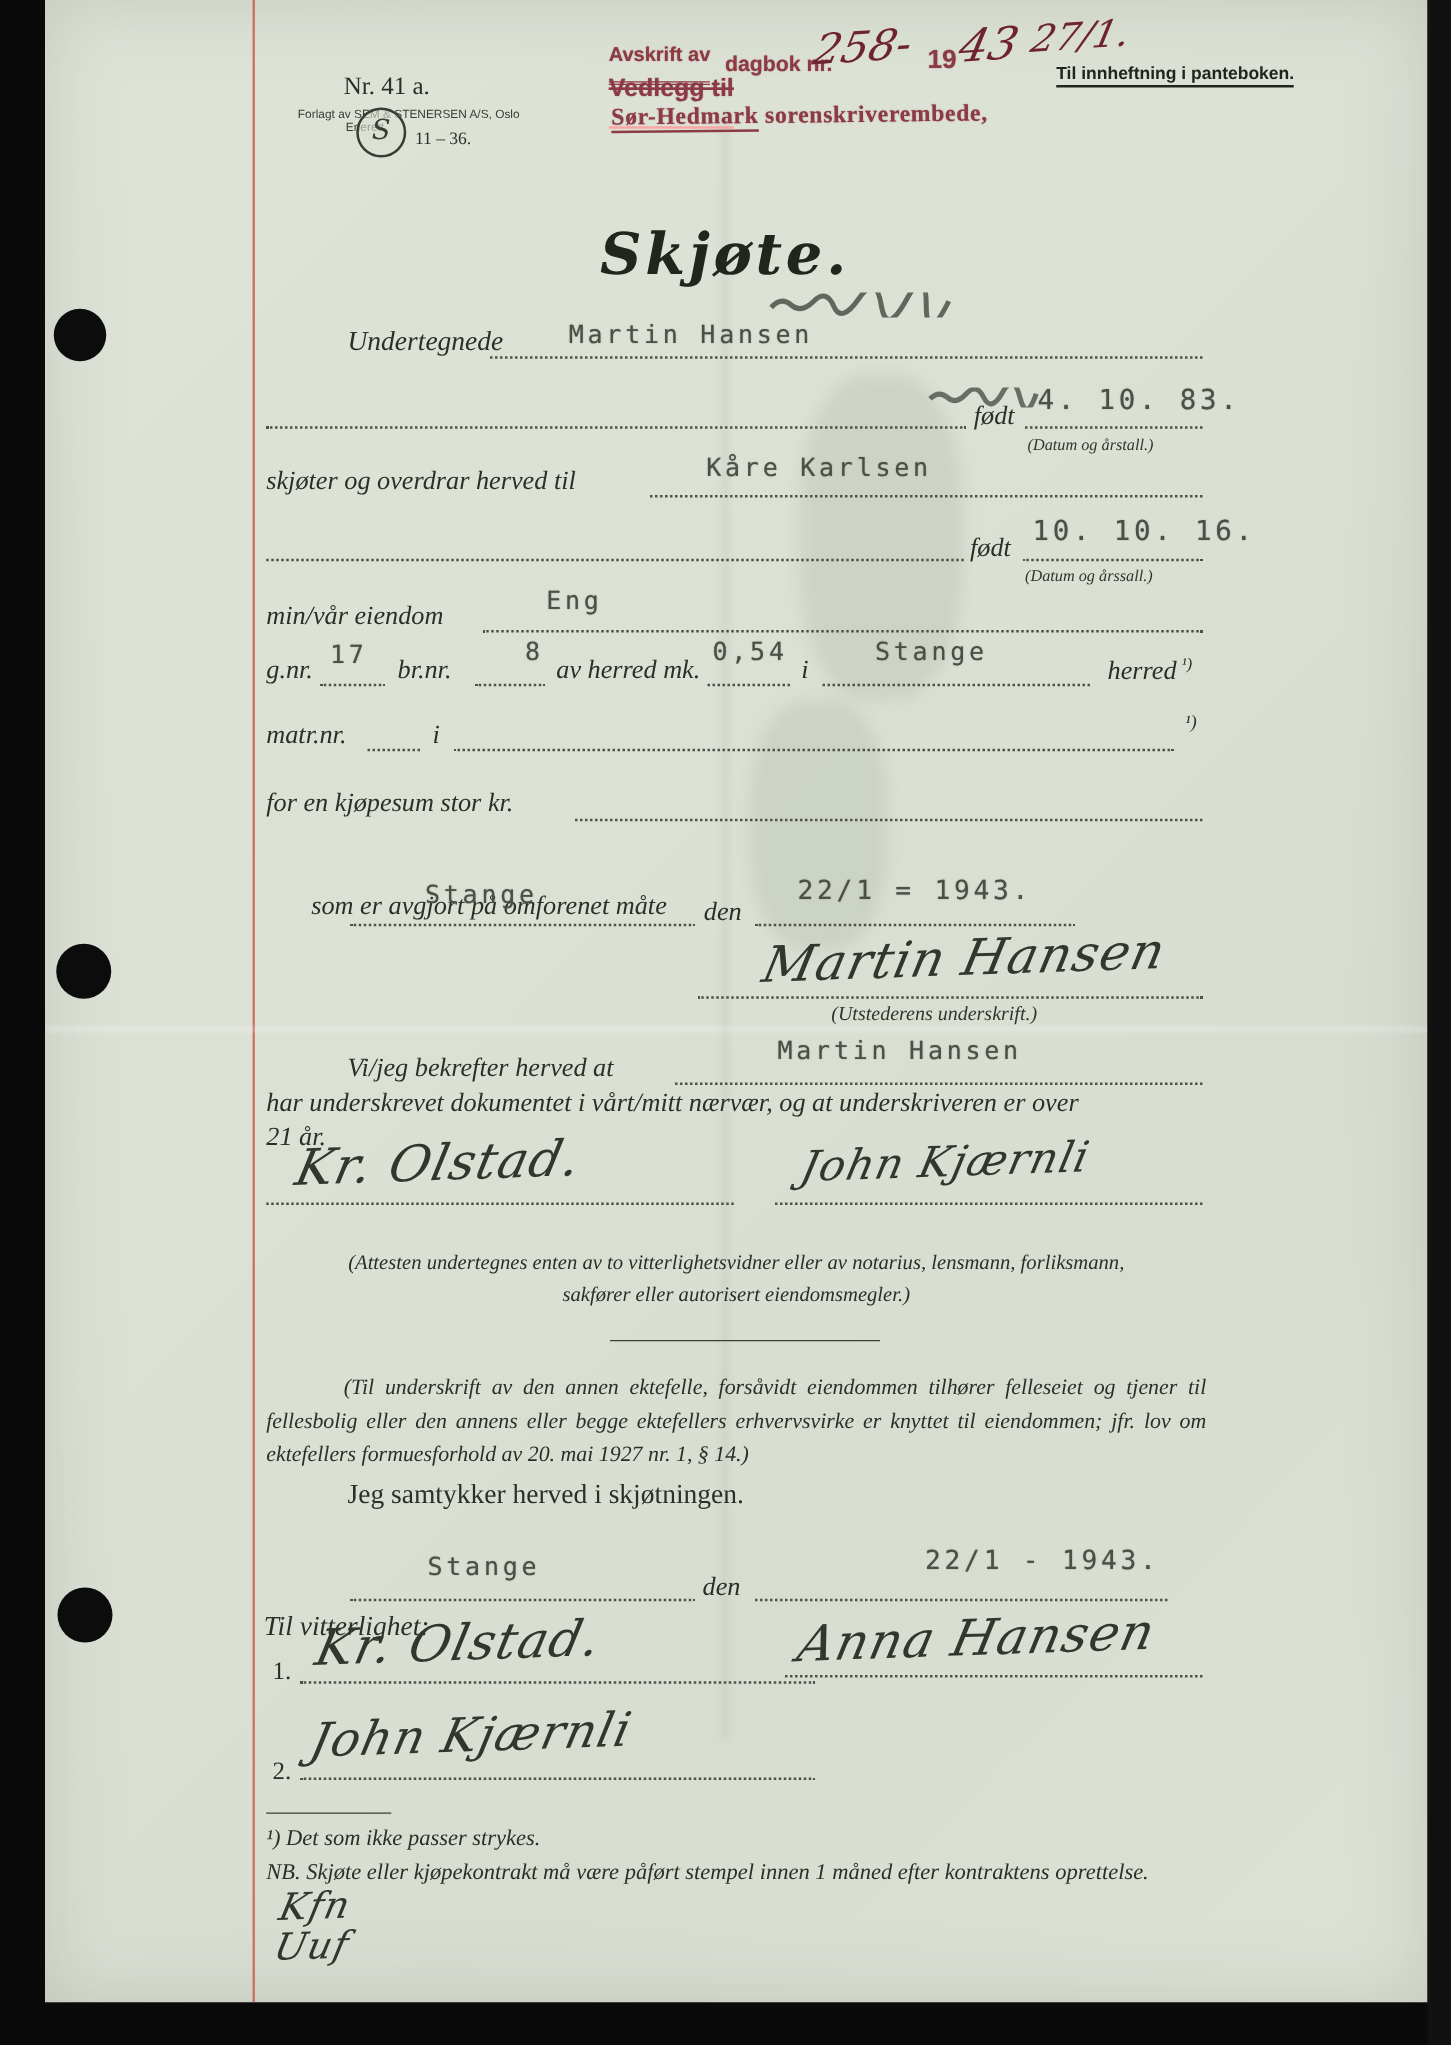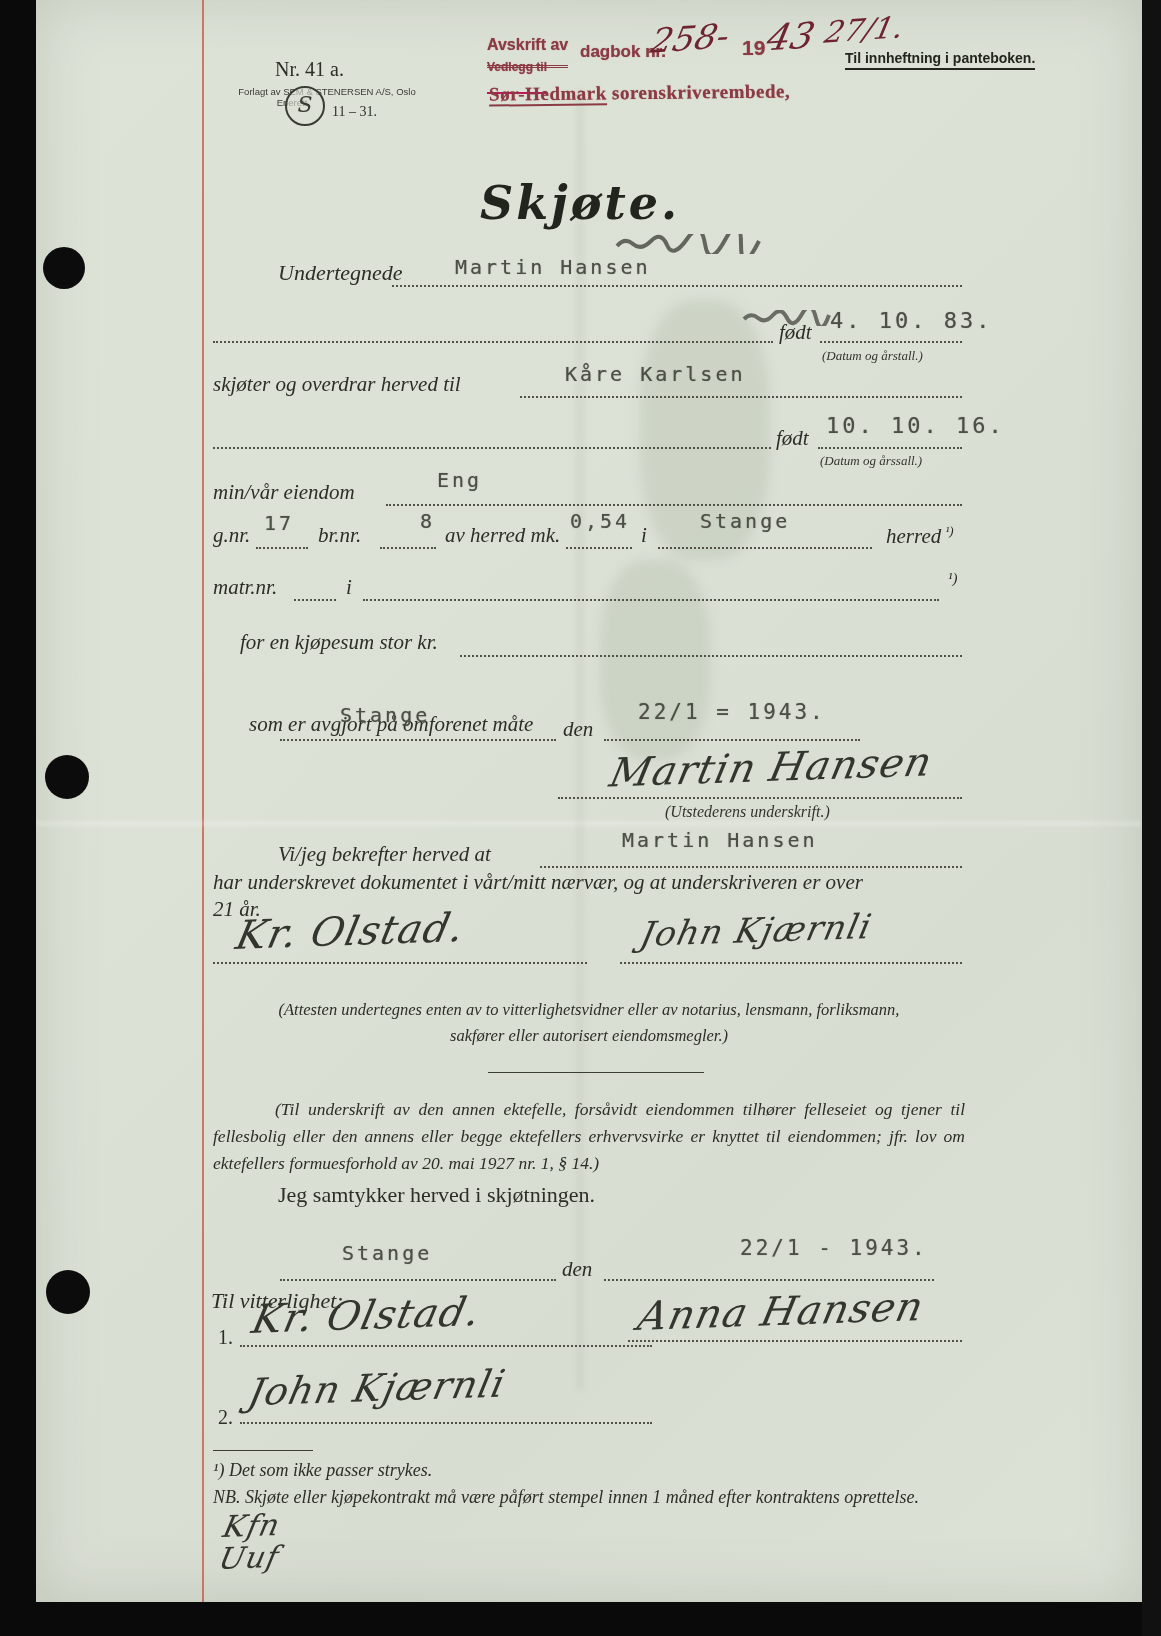--- a/index.html
+++ b/index.html
@@ -47,29 +47,29 @@
   <div class="ghost" style="left:600px;top:560px;width:110px;height:200px;"></div>
 
   <div class="lbl-up" style="left:275px;top:58px;font-size:20px;">Nr. 41 a.</div>
   <div style="position:absolute;left:222px;top:86px;width:210px;font-family:'Liberation Sans',sans-serif;font-size:9.5px;color:#3a3c34;text-align:center;">
     <span>Forlagt av SEM &amp; STENERSEN A/S, Oslo</span><br>
     <span style="margin-right:70px;">Enerett</span>
   </div>
   <div style="position:absolute;left:285px;top:86px;width:36px;height:36px;border:2px solid #3a3c34;border-radius:50%;text-align:center;line-height:34px;font-family:'DejaVu Serif',serif;font-style:italic;font-size:22px;color:#3a3c34;background:rgba(220,225,214,.6);">
     <span>S</span>
   </div>
-  <div class="lbl-up" style="left:332px;top:104px;font-size:14px;">11 – 31.</div>
+  <div class="lbl-up" style="left:332px;top:104px;font-size:14px;">11 – 36.</div>
 
   <div class="stamp" style="left:487px;top:36px;font-size:16px;border-bottom:3px double #8c3a43;padding-bottom:11px;">Avskrift av</div>
   <div class="stamp" style="left:580px;top:42px;font-size:17px;">dagbok nr.</div>
   <div class="handred" style="left:652px;top:18px;font-size:34px;">258-</div>
   <div class="stamp" style="left:742px;top:36px;font-size:21px;">19</div>
   <div class="handred" style="left:768px;top:16px;font-size:36px;">43</div>
   <div class="handred" style="left:826px;top:12px;font-size:30px;">27/1.</div>
-  <div class="stamp" style="left:487px;top:60px;font-size:12px;text-decoration:line-through;border-bottom:2px solid #be185d;padding-bottom:18px;">Vedlegg til</div>
+  <div class="stamp" style="left:487px;top:60px;font-size:20px;text-decoration:line-through;border-bottom:2px solid #fca5a5;padding-bottom:18px;">Vedlegg til</div>
   <div class="stamp" style="left:489px;top:82px;font-size:19px;font-family:'Liberation Serif',serif;transform:rotate(-0.6deg);letter-spacing:.5px;">
     <span style="border-bottom:2px solid #8c3a43;">Sør-Hedmark</span><span> sorenskriverembede,</span>
   </div>
   <div style="position:absolute;left:845px;top:50px;font-family:'Liberation Sans',sans-serif;font-weight:bold;font-size:14px;color:#22241e;border-bottom:2px solid #22241e;padding-bottom:2px;white-space:nowrap;">Til innheftning i panteboken.</div>
 
   <div style="position:absolute;left:380px;top:176px;width:400px;text-align:center;font-family:'DejaVu Serif',serif;font-style:italic;font-weight:bold;font-size:46px;letter-spacing:3px;color:#22241e;">Skjøte.</div>
 
   <svg class="smudge" style="left:615px;top:234px;" width="160" height="20">
       <path d="M2 12 q8 -9 16 -2 t18 -3 t16 4 t20 -6 t18 5 t20 -4 t16 4 t18 -3" stroke="#3a3c34" stroke-width="4" fill="none" opacity=".75"></path>
     </svg>
@@ -114,21 +114,21 @@
   <div class="dots" style="left:658px;top:547px;width:214px;"></div>
   <div class="typed" style="left:700px;top:509px;">Stange</div>
   <div class="lbl" style="left:886px;top:523px;"><span>herred</span> <span class="sup">¹)</span></div>
 
   <div class="lbl" style="left:213px;top:575px;">matr.nr.</div>
   <div class="dots" style="left:294px;top:599px;width:42px;"></div>
   <div class="lbl" style="left:346px;top:575px;">i</div>
   <div class="dots" style="left:363px;top:599px;width:576px;"></div>
   <div class="lbl" style="left:948px;top:570px;"><span class="sup" style="font-size:15px;">¹)</span></div>
 
-  <div class="lbl" style="left:213px;top:630px;margin-left:27px;">for en kjøpesum stor kr.</div>
+  <div class="lbl" style="left:213px;top:630px;">for en kjøpesum stor kr.</div>
   <div class="dots" style="left:460px;top:655px;width:502px;"></div>
 
   <div class="lbl" style="left:213px;top:712px;margin-left:36px;">som er avgjort på omforenet måte</div>
 
   <div class="dots" style="left:280px;top:739px;width:276px;"></div>
   <div class="typed" style="left:340px;top:703px;">Stange</div>
   <div class="lbl" style="left:563px;top:717px;">den</div>
   <div class="dots" style="left:604px;top:739px;width:256px;"></div>
   <div class="typed" style="left:638px;top:700px;font-size:21px;">22/1 = 1943.</div>
 

